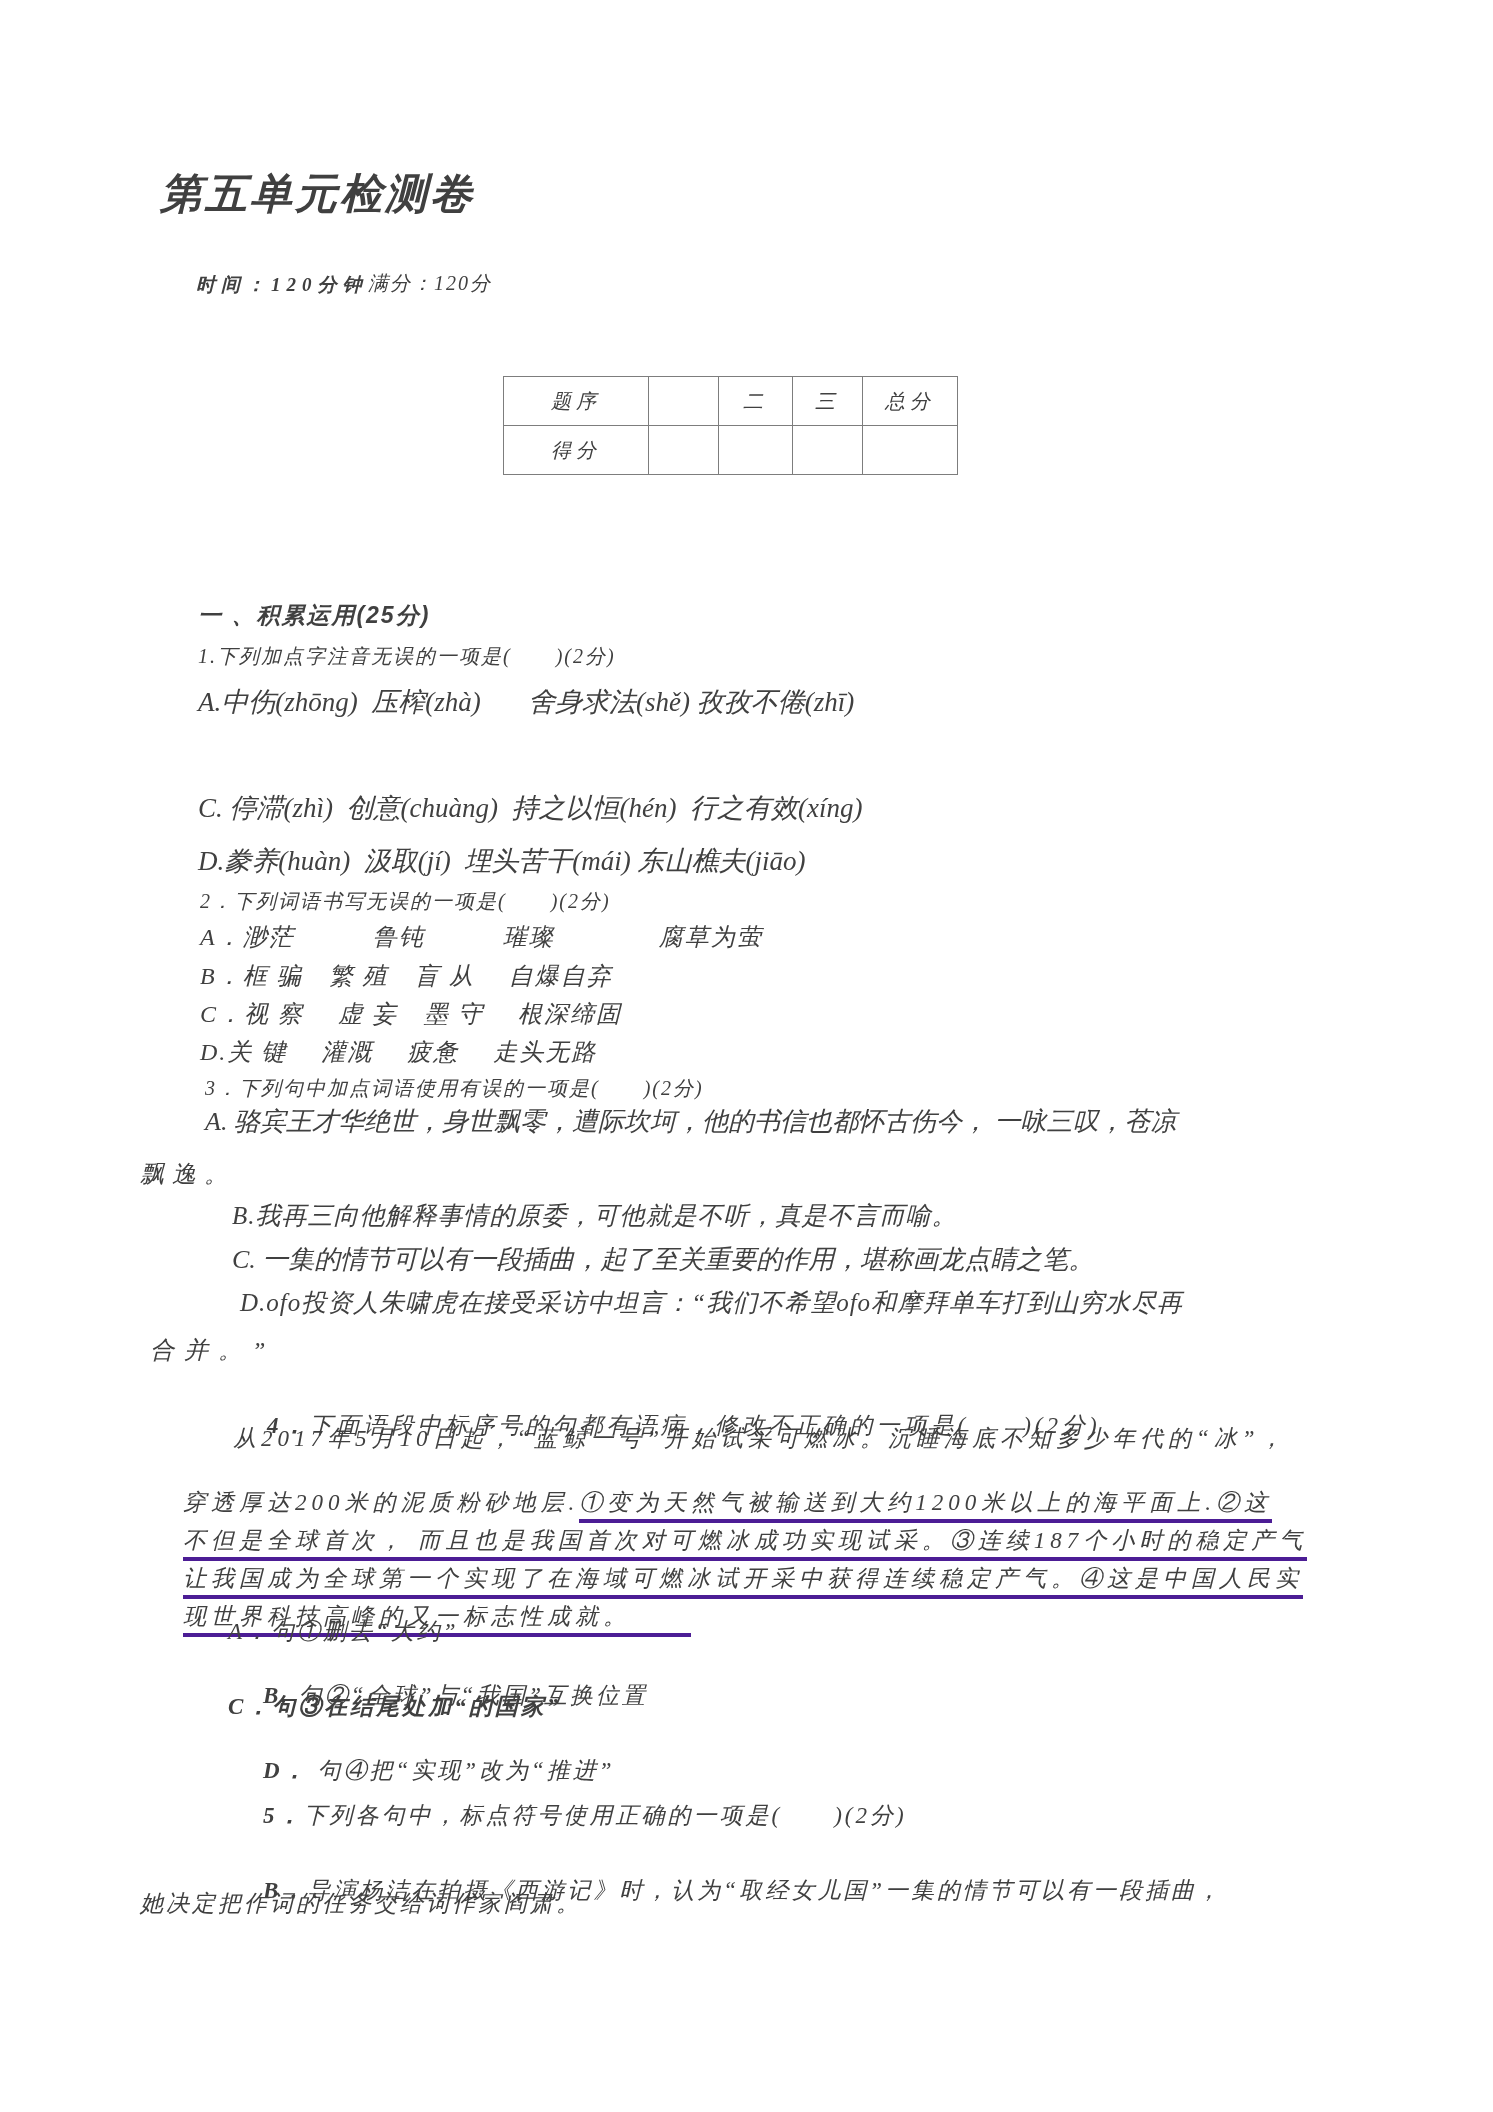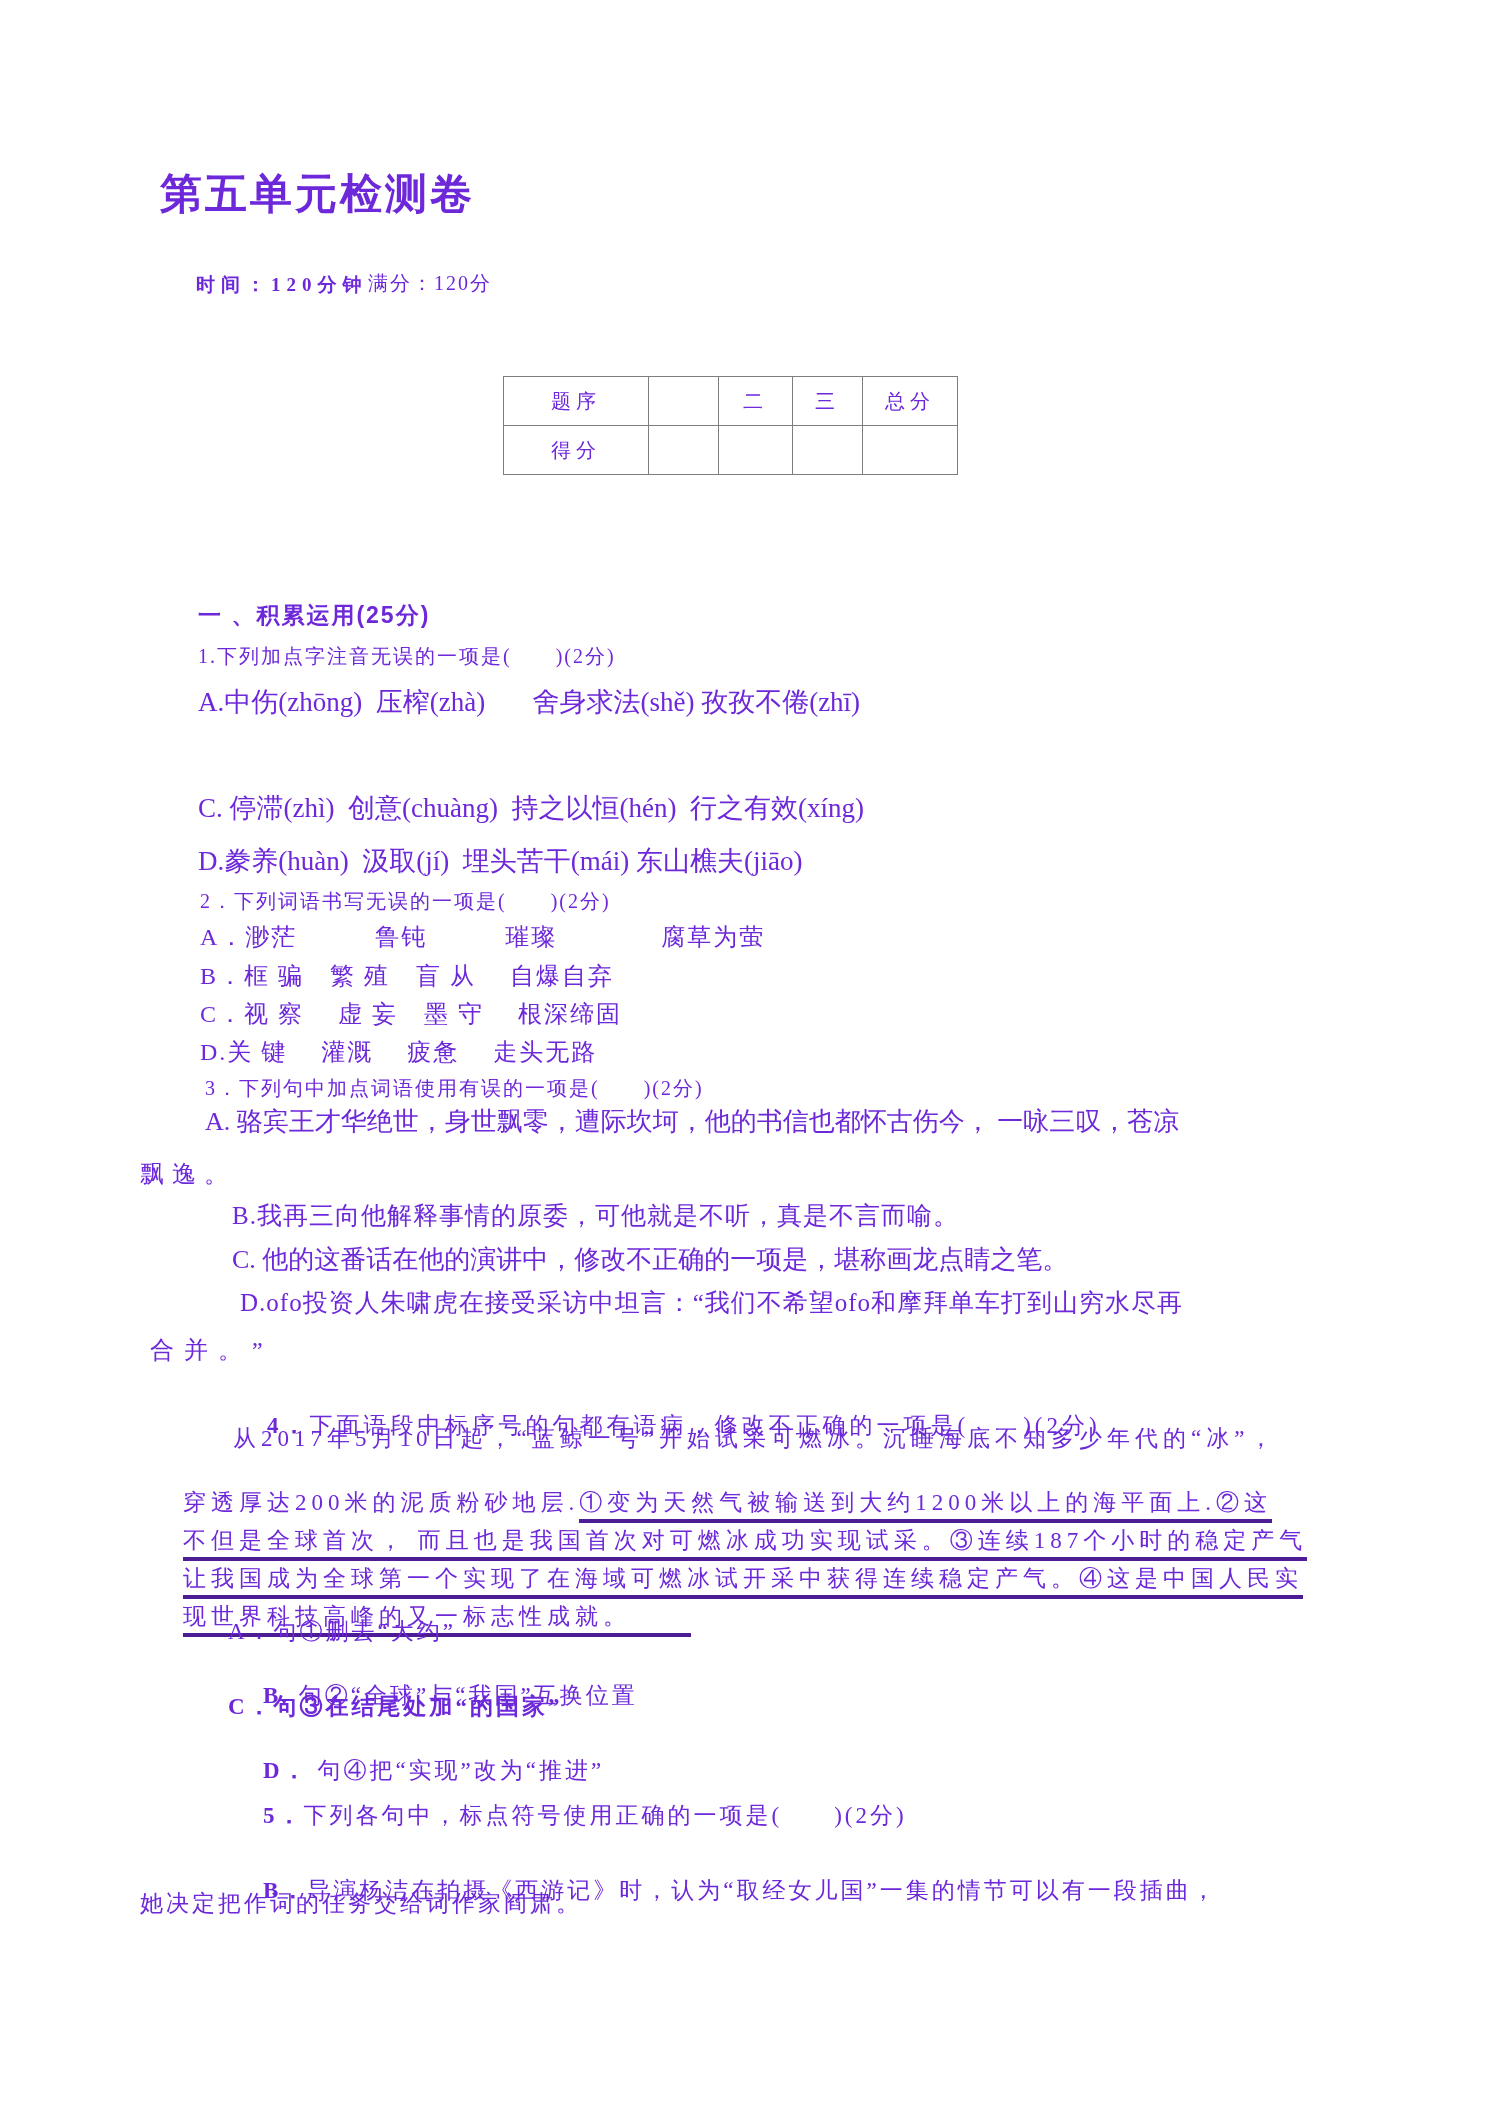--- a/index.html
+++ b/index.html
@@ -3,21 +3,22 @@
 <meta charset="utf-8">
 <style>
   html, body { margin: 0; padding: 0; background: #e8e8e8; }
   .page {
     position: relative;
     width: 1493px;
     height: 2112px;
     margin: 0 auto;
     background: #ffffff;
     overflow: hidden;
-    color: #6d28d9;
+    color: #404040;
+    font-style: italic;
   }
   .abs { position: absolute; white-space: pre; }
   .serif { font-family: "Liberation Serif", "DejaVu Serif", serif; }
   .sans  { font-family: "Liberation Sans", "DejaVu Sans", sans-serif; }
 
   .title    { font-size: 42px; font-weight: bold; letter-spacing: 3px; }
   .meta-time  { font-size: 19px; font-weight: bold; letter-spacing: 6px; }
   .meta-score { font-size: 20px; letter-spacing: 2px; }
 
   table.score-table {
@@ -104,21 +105,21 @@
   <div class="abs serif stem-s" style="left:200px; top:888px;">2．下列词语书写无误的一项是(　　)(2分)</div>
   <div class="abs serif opt-24" style="left:200px; top:921px;">A．渺茫　　　鲁钝　　　璀璨　　　　腐草为萤</div>
   <div class="abs serif opt-24" style="left:200px; top:960px;">B．框 骗　繁 殖　盲 从　 自爆自弃</div>
   <div class="abs serif opt-24" style="left:200px; top:998px;">C．视 察　 虚 妄　墨 守　 根深缔固</div>
   <div class="abs serif opt-24" style="left:200px; top:1036px;">D.关 键　 灌溉　 疲惫　 走头无路</div>
 
   <div class="abs serif stem-s" style="left:205px; top:1075px;text-align:center;">3．下列句中加点词语使用有误的一项是(　　)(2分)</div>
   <div class="abs serif opt-26" style="left:205px; top:1104px;">A. 骆宾王才华绝世，身世飘零，遭际坎坷，他的书信也都怀古伤今， 一咏三叹，苍凉</div>
   <div class="abs serif cont-sp8" style="left:140px; top:1158px;">飘逸。</div>
   <div class="abs serif opt-25" style="left:232px; top:1199px;">B.我再三向他解释事情的原委，可他就是不听，真是不言而喻。</div>
-  <div class="abs serif opt-26" style="left:232px; top:1242px;">C. 他的这番话在他的演讲中，修改不正确的一项是，堪称画龙点睛之笔。</div>
+  <div class="abs serif opt-26" style="left:232px; top:1242px;">C. 一集的情节可以有一段插曲，起了至关重要的作用，堪称画龙点睛之笔。</div>
   <div class="abs serif opt-25" style="left:240px; top:1286px;">D.ofo投资人朱啸虎在接受采访中坦言：“我们不希望ofo和摩拜单车打到山穷水尽再</div>
   <div class="abs serif cont-sp10" style="left:150px; top:1334px;">合并。”</div>
 
   <div class="abs serif stem-l" style="left:228px; top:1384px;">
     <span class="b">4．</span><span>下面语段中标序号的句都有语病，修改不正确的一项是(　　)(2分)</span>
   </div>
   <div class="abs serif para" style="left:233px; top:1423px;">从2017年5月10日起，“蓝鲸一号”开始试采可燃冰。沉睡海底不知多少年代的“冰”，</div>
   <div class="abs serif para" style="left:140px; top:1461px;">
     <span>穿透厚达200米的泥质粉砂地层.</span><span class="ul">①变为天然气被输送到大约1200米以上的海平面上.②这</span>
   </div>

